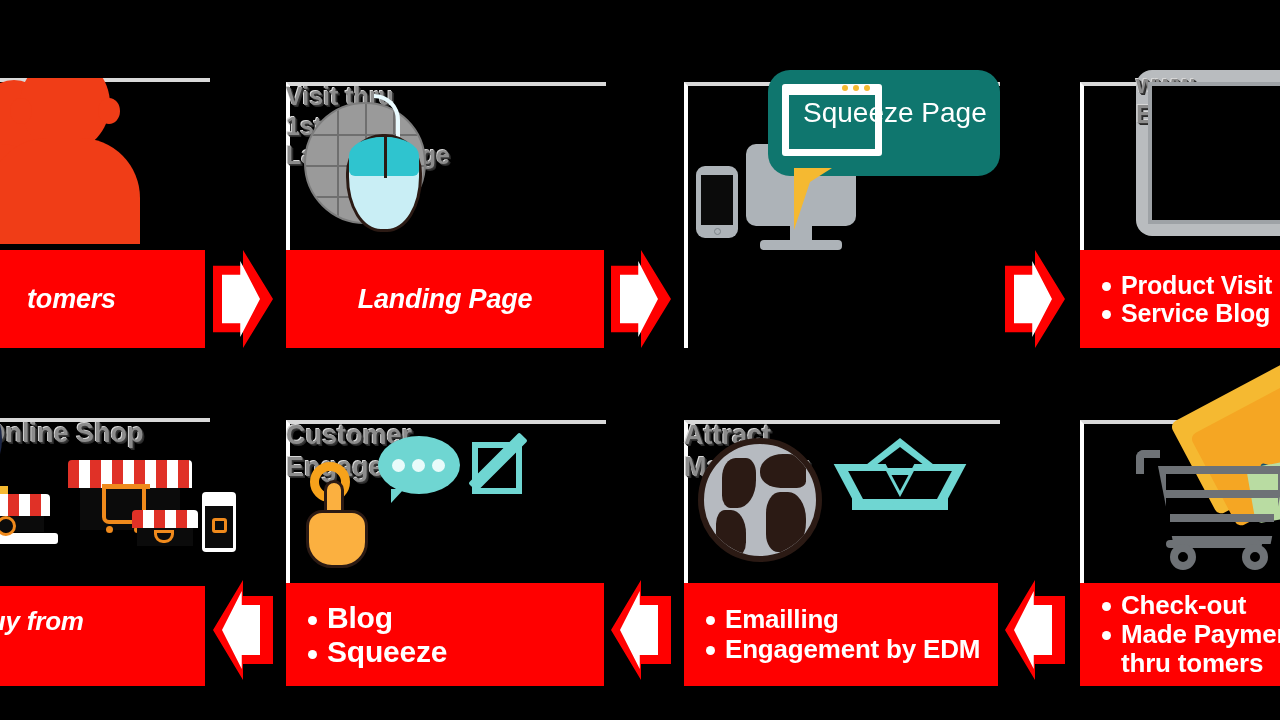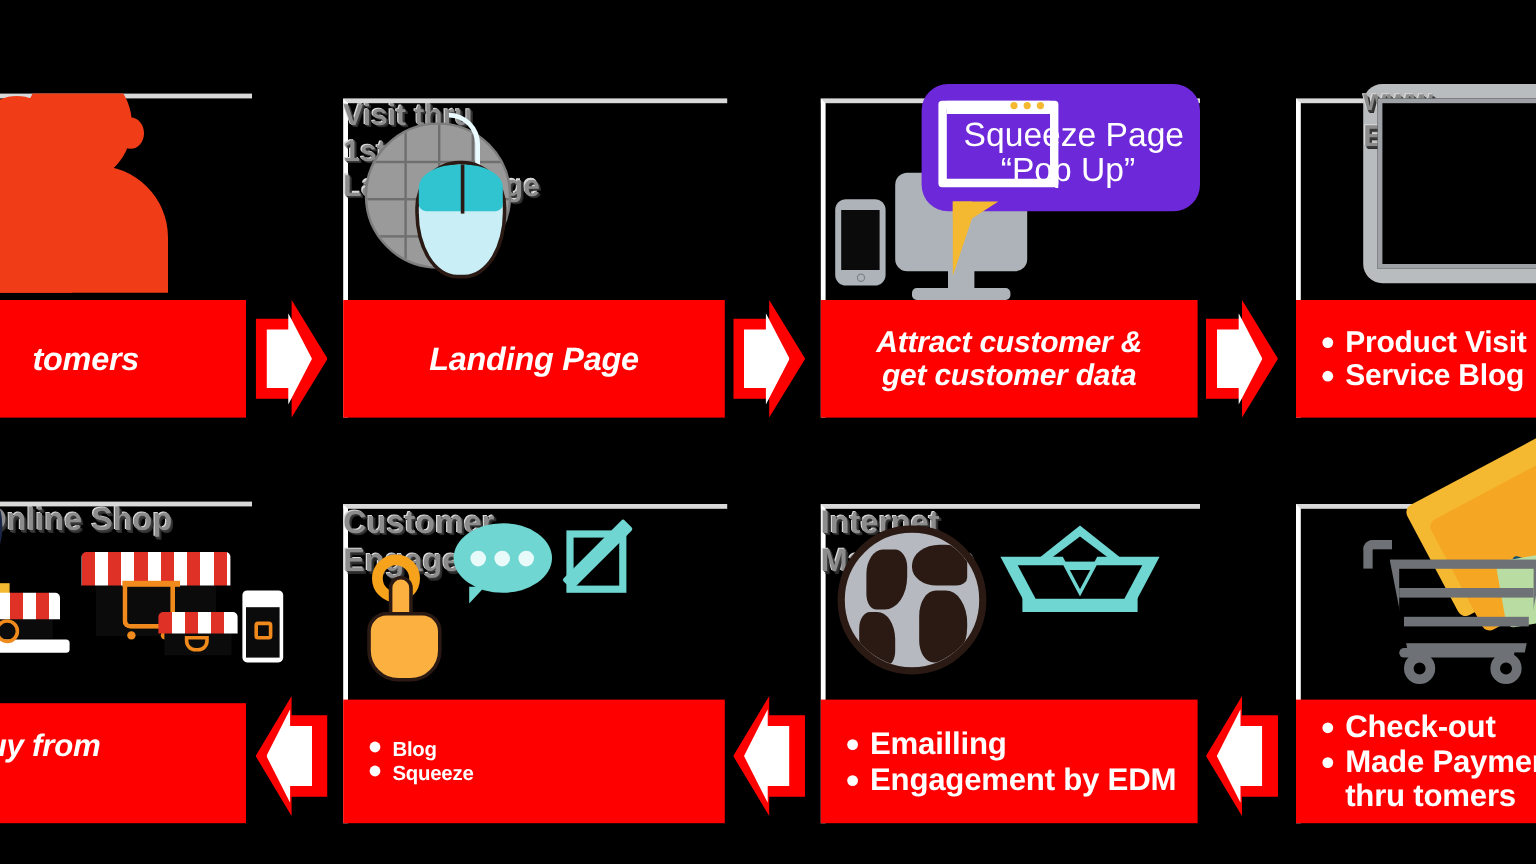--- a/index.html
+++ b/index.html
@@ -109,21 +109,21 @@
                   border-radius:10px; }
   .monitor .neck { position:absolute; background:#adb3b8; }
   .monitor .base { position:absolute; background:#adb3b8; border-radius:4px; }
   .phone { position:absolute; background:#adb3b8; border-radius:9px; }
   .phone .s { position:absolute; left:5px; right:5px; top:9px; bottom:13px;
               background:#0b0b0b; }
   .phone .b { position:absolute; left:50%; bottom:3px; width:7px; height:7px;
               margin-left:-3.5px; border-radius:50%; border:1px solid #7e858a; }
 
   
-  .bubble { position:absolute; background:#6d28d9; border-radius:22px; }
+  .bubble { position:absolute; background:#0f766e; border-radius:22px; }
   .bubble .tail { position:absolute; width:0; height:0; }
   .bubble .win {
     position:absolute; border:7px solid #fff; border-radius:3px;
     background:transparent;
   }
   .bubble .win .tb { position:absolute; left:0; right:0; top:-7px; height:11px;
                      background:#fff; }
   .bubble .dots { position:absolute; display:flex; gap:5px; }
   .bubble .dots i { width:6px; height:6px; background:#f5b931; border-radius:50%;
                     display:block; }
@@ -267,29 +267,24 @@
         <div class="win" style="left:14px; top:14px; width:100px; height:72px;">
           <div class="tb"></div>
           <div class="dots" style="right:5px; top:-6px;">
             <i></i>
               <i></i>
               <i></i>
           </div>
         </div>
         <div class="txt" style="left:35px; top:28px; width:200px;">
           <div style="font-size:28px;">Squeeze Page</div>
-          <div style="font-size:28px; text-align:center; padding-right:26px;">“Pop Up”</div>
         </div>
       </div>
     </div>
 
-    <div class="bar center" style="top:168px; width:314px; height:98px; font-size:25px;">
-      <div class="line">Attract customer &amp;</div>
-      <div class="line">get customer data</div>
-    </div>
   </div>
 
   <div class="arrow right" style="left:1005px; top:250px; width:60px; height:98px;">
     <div class="outer"></div>
     <div class="inner"></div>
   </div>
 
   <div class="panel" style="left:1080px; top:82px; width:300px; height:266px;">
     <div class="frame"></div>
 
@@ -395,21 +390,21 @@
         <div class="fing" style="left:24px; top:18px; width:20px; height:48px;"></div>
         <div class="palm" style="left:6px; top:48px; width:62px; height:58px;"></div>
       </div>
 
       <div class="cap" style="left:116px; top:82px; font-size:27px;">
         <div>Customer</div>
         <div>Engagement</div>
       </div>
     </div>
 
-    <div class="bar" style="top:163px; width:318px; height:103px; font-size:17px; padding-left:22px;">
+    <div class="bar" style="top:163px; width:318px; height:103px; font-size:30px; padding-left:22px;">
       <ul>
         <li>
             <span class="dot"></span>
             <span>Blog</span>
           </li>
         <li>
             <span class="dot"></span>
             <span>Squeeze</span>
           </li>
       </ul>
@@ -445,21 +440,21 @@
                     background:#6fd6d2; transform:skewX(28deg); transform-origin:bottom left;"></div>
         <div style="position:absolute; right:4px; bottom:4px; width:52px; height:42px;
                     background:#6fd6d2; transform:skewX(-28deg); transform-origin:bottom right;"></div>
         <div style="position:absolute; left:11px; bottom:11px; width:38px; height:28px;
                     background:#000; transform:skewX(28deg); transform-origin:bottom left;"></div>
         <div style="position:absolute; right:11px; bottom:11px; width:38px; height:28px;
                     background:#000; transform:skewX(-28deg); transform-origin:bottom right;"></div>
       </div>
 
       <div class="cap" style="left:152px; top:88px; font-size:27px;">
-        <div>Internet</div>
+        <div>Attract</div>
         <div>Marketing</div>
       </div>
     </div>
 
     <div class="bar" style="top:163px; width:314px; height:103px; font-size:26px; padding-left:22px;">
       <ul>
         <li>
             <span class="dot"></span>
             <span>Emailling</span>
           </li>

